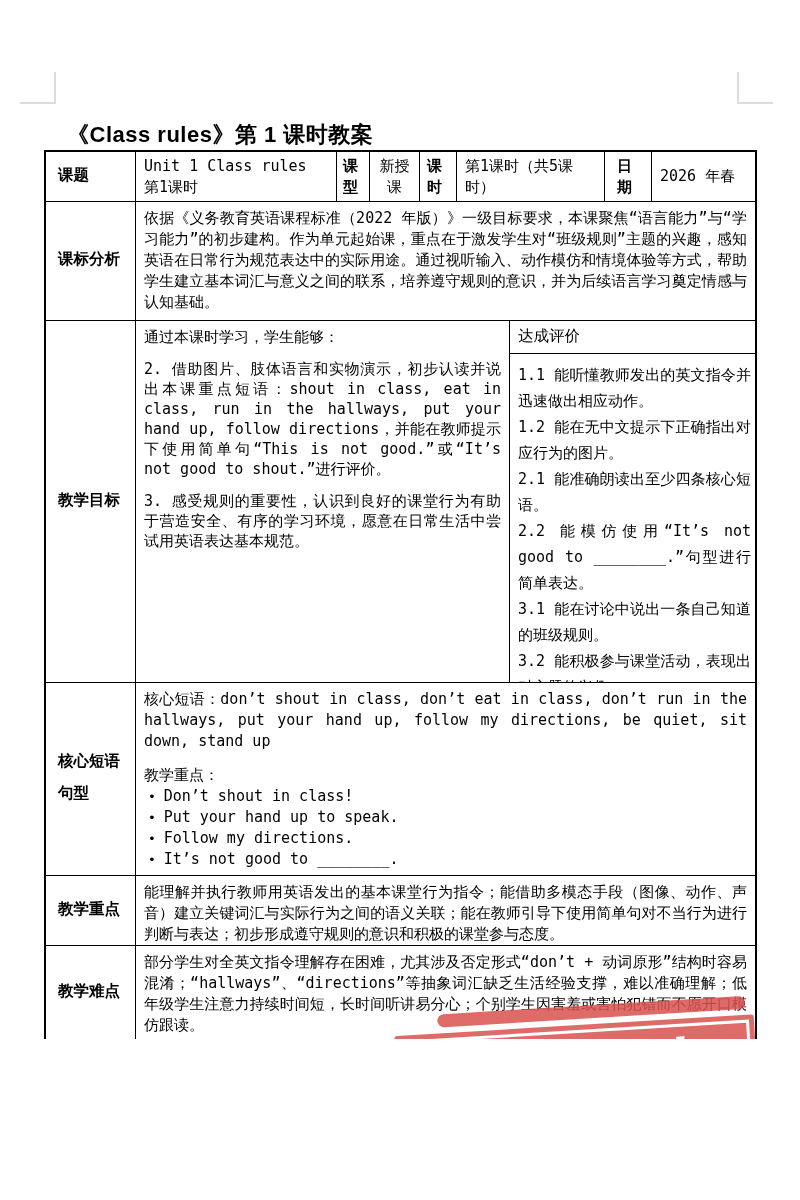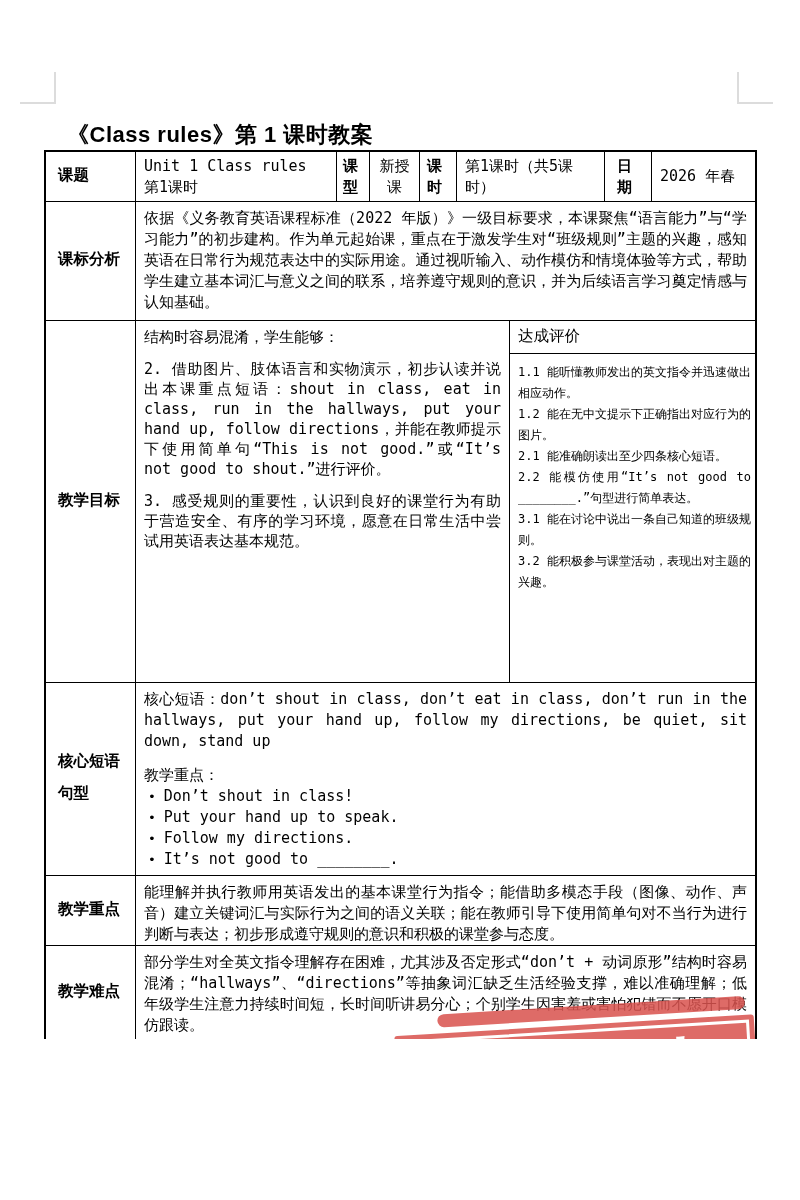--- a/index.html
+++ b/index.html
@@ -52,21 +52,21 @@
   .r3 { height:362px; }
   .r4 { height:193px; }
   .r5 { height:70px; }
   .r6 { height:95px; }
   .r7 { height:101px; }
 
   .just { text-align:justify; }
   .goal-cell { line-height:20px; }
   .goal-cell p { margin-bottom:12px; }
   .eval-head { border-bottom:1.5px solid #000; padding:5px 8px; font-size:15.5px; height:33px; flex:none; }
-  .eval-body { padding:8px 8px; font-size:12px; line-height:21px; flex:1; }
+  .eval-body { padding:8px 8px; font-size:15px; line-height:26px; flex:1; }
   .phrase-block { margin-bottom:13px; }
   .pattern-list { list-style:none; }
   .pattern-list li { line-height:21px; padding-left:4px; }
   .pattern-list li::before { content:"• "; font-size:13px; }
 
   
   .stamp {
     position:absolute; left:398px; top:1006px; width:364px; height:172px;
     transform:rotate(-3.5deg); opacity:0.86; pointer-events:none;
   }
@@ -110,21 +110,21 @@
     </div>
 
     <div class="trow r2">
       <div class="cell label-cell w-label">课标分析</div>
       <div class="cell just w-rest">依据《义务教育英语课程标准（2022 年版）》一级目标要求，本课聚焦“语言能力”与“学习能力”的初步建构。作为单元起始课，重点在于激发学生对“班级规则”主题的兴趣，感知英语在日常行为规范表达中的实际用途。通过视听输入、动作模仿和情境体验等方式，帮助学生建立基本词汇与意义之间的联系，培养遵守规则的意识，并为后续语言学习奠定情感与认知基础。</div>
     </div>
 
     <div class="trow r3">
       <div class="cell label-cell w-label">教学目标</div>
       <div class="cell just goal-cell w-mid">
-        <p>结构时容易混淆，学生能够：</p>
+        <p>通过本课时学习，学生能够：</p>
         <p>2. 借助图片、肢体语言和实物演示，初步认读并说出本课重点短语：shout in class, eat in class, run in the hallways, put your hand up, follow directions，并能在教师提示下使用简单句“This is not good.”或“It’s not good to shout.”进行评价。</p>
         <p>3. 感受规则的重要性，认识到良好的课堂行为有助于营造安全、有序的学习环境，愿意在日常生活中尝试用英语表达基本规范。</p>
       </div>
       <div class="cell w-eval">
         <div class="eval-head">达成评价</div>
         <div class="eval-body just">
           <div>1.1 能听懂教师发出的英文指令并迅速做出相应动作。</div>
           <div>1.2 能在无中文提示下正确指出对应行为的图片。</div>
           <div>2.1 能准确朗读出至少四条核心短语。</div>
           <div>2.2 能模仿使用“It’s not good to ________.”句型进行简单表达。</div>

